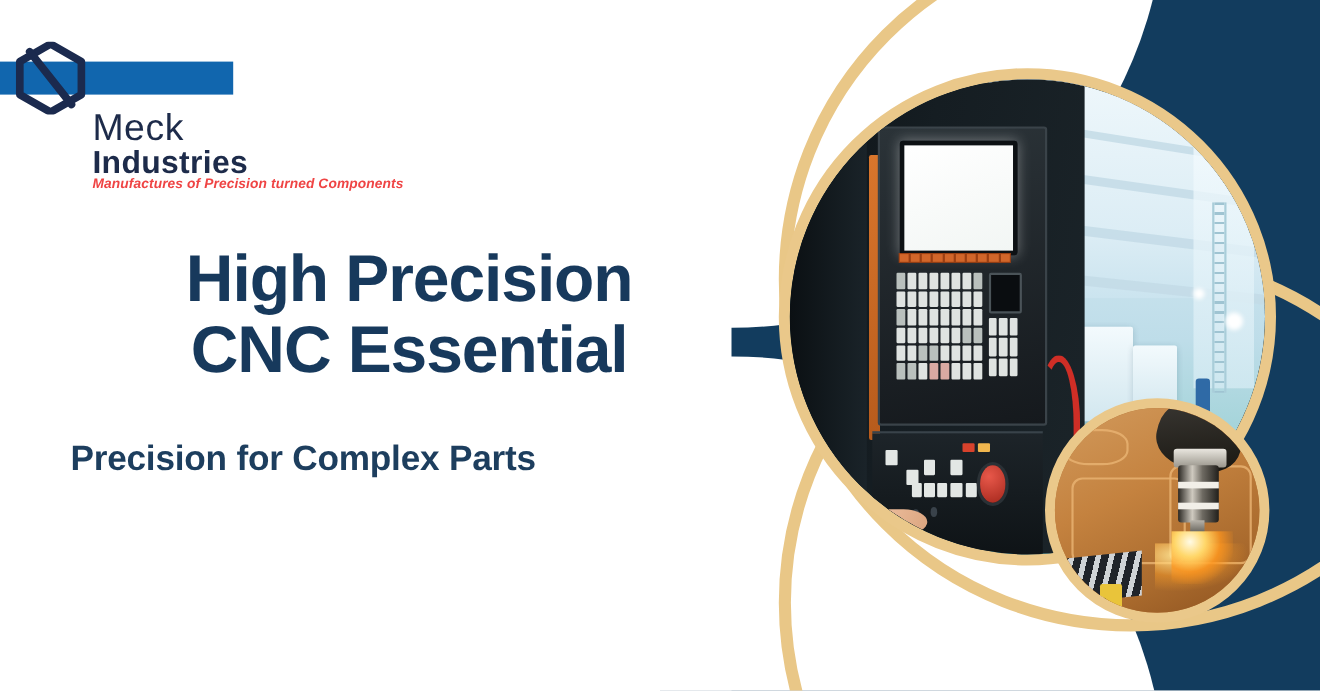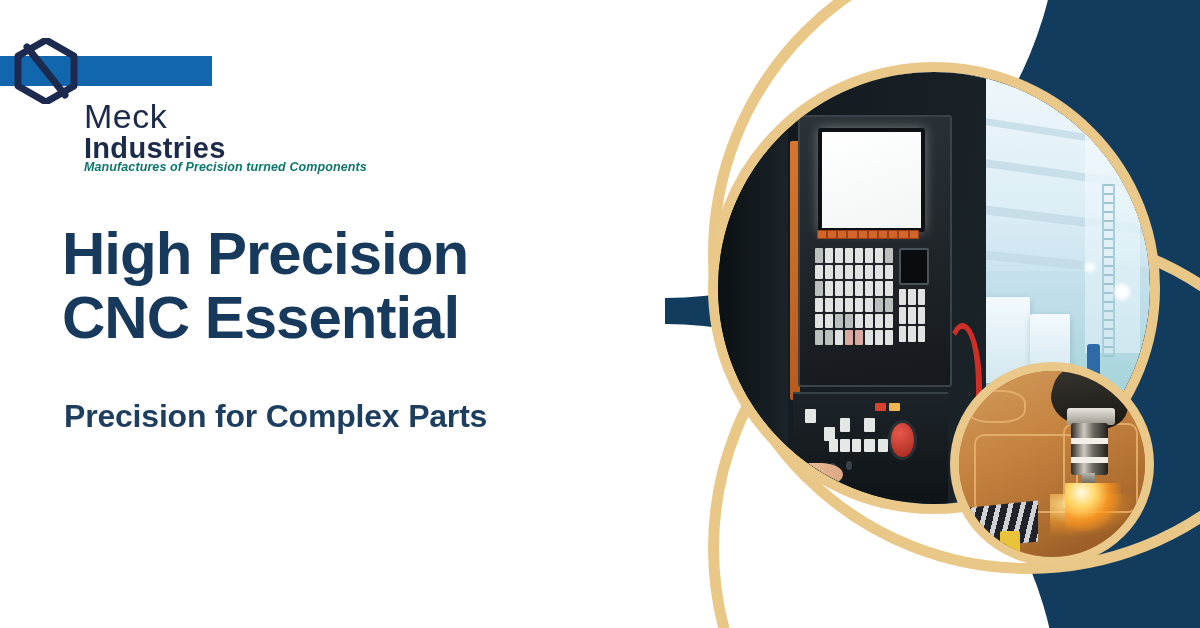--- a/index.html
+++ b/index.html
@@ -258,29 +258,30 @@
   }
   .logo-mark{position:absolute;left:14px;top:26px;width:64px;height:66px;}
   .logo-text{
     position:absolute;left:84px;top:88px;
     color:#1d2b4a;line-height:.96;
   }
   .logo-text .l1{font-size:34px;font-weight:400;letter-spacing:.5px;display:block;}
   .logo-text .l2{font-size:29px;font-weight:700;letter-spacing:.3px;display:block;margin-top:2px;}
   .logo-tag{
     position:absolute;left:84px;top:148px;
-    font-size:12.5px;font-style:italic;font-weight:700;color:#0f766e;
+    font-size:12.5px;font-style:italic;font-weight:700;color:#ef4444;
     letter-spacing:.1px;
   }
 
   .headline{
     position:absolute;left:62px;top:222px;width:620px;
     color:#17395c;
     font-size:60px;font-weight:800;line-height:1.06;
     letter-spacing:-1px;
+    text-align:center;
   }
   .headline span{display:block;}
   .subhead{
     position:absolute;left:64px;top:398px;
     color:#1d3e5e;font-size:32px;font-weight:700;letter-spacing:-.2px;
   }
 </style>
 </head>
 <body>
 

